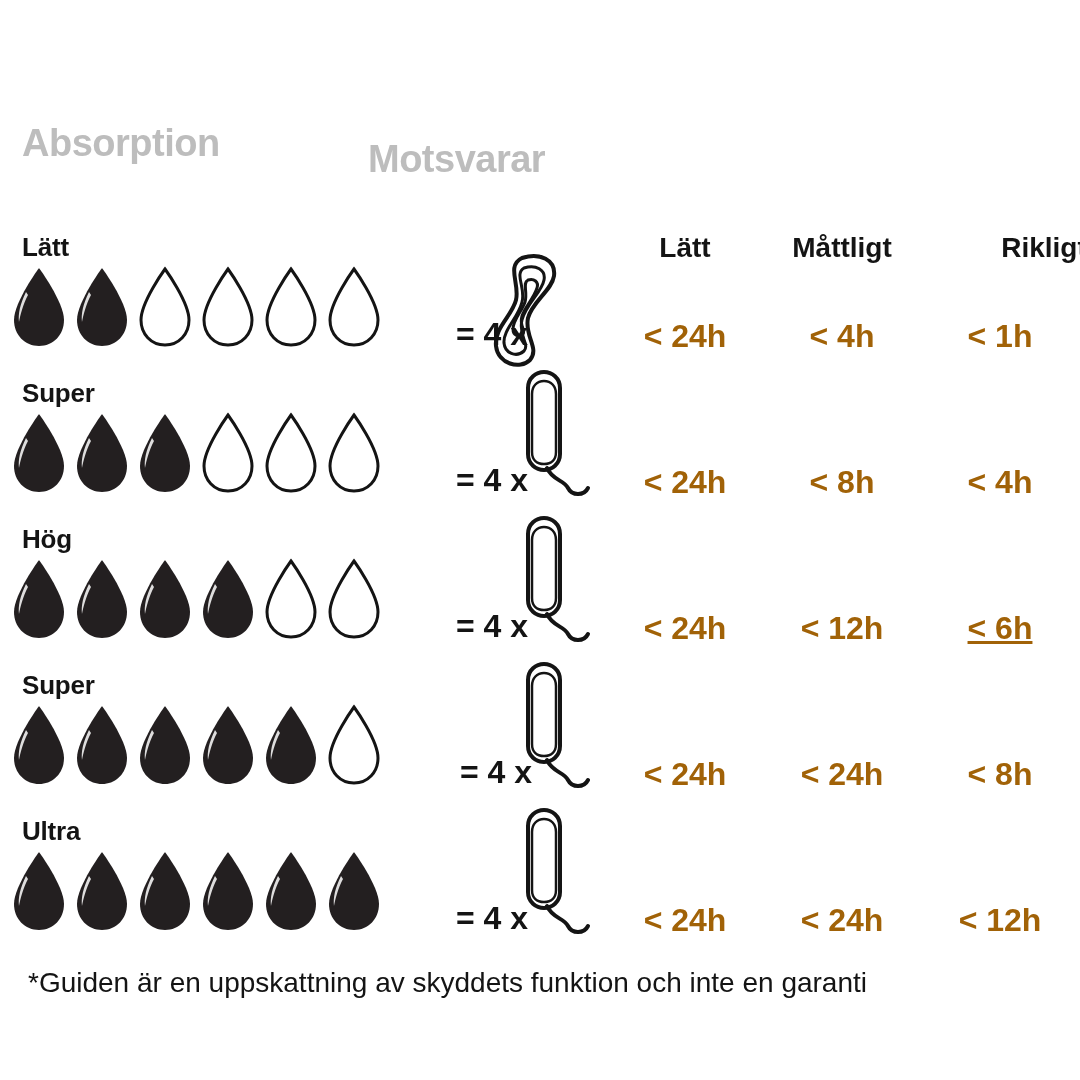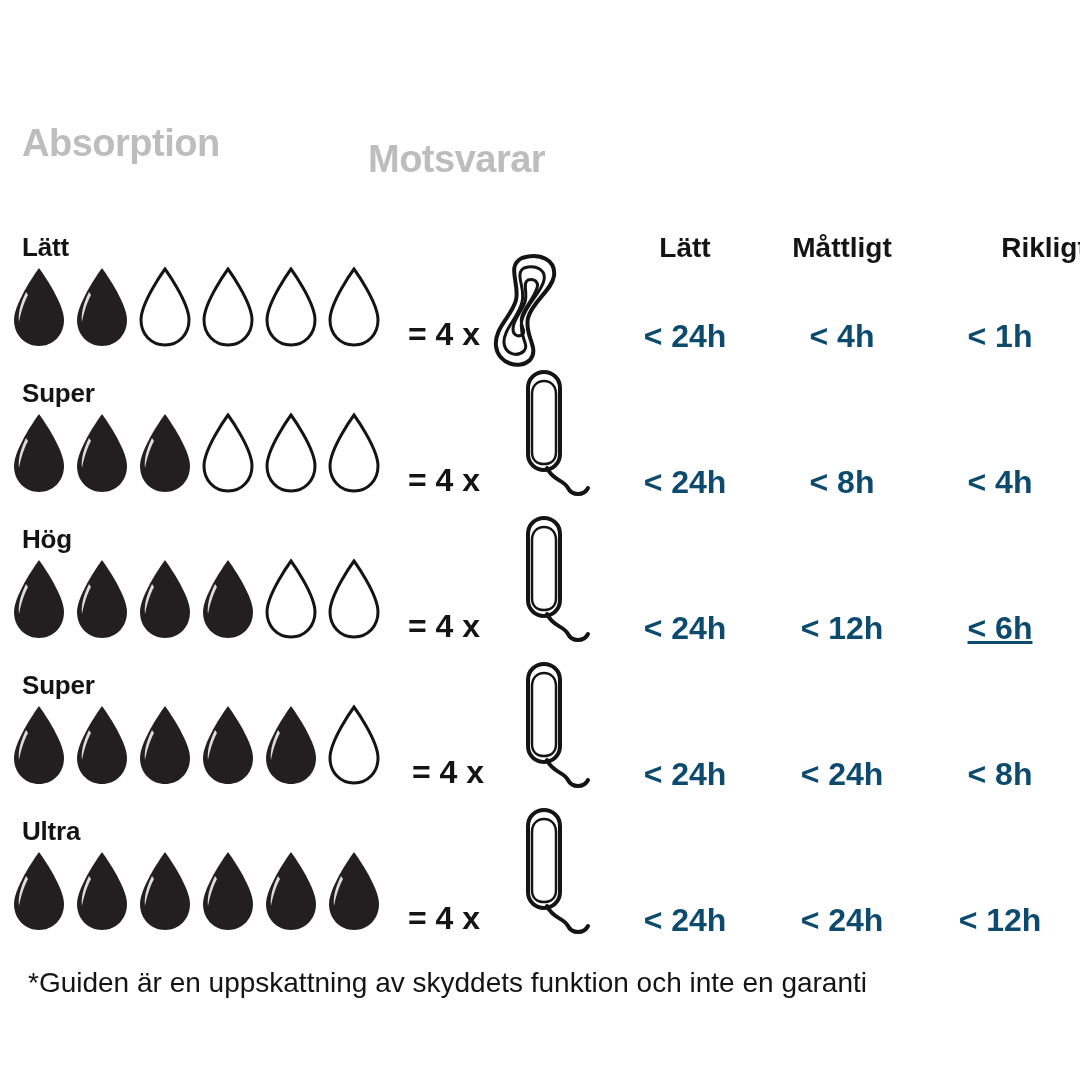--- a/index.html
+++ b/index.html
@@ -78,32 +78,33 @@
   }
   .drop svg { display: block; }
 
   
   .equals {
     position: absolute;
     font-size: 32px;
     font-weight: bold;
     color: #141414;
     white-space: nowrap;
+    margin-left: 48px;
   }
   .product {
     position: absolute;
   }
   .product svg { display: block; }
 
   
   .usage {
     position: absolute;
     font-size: 32px;
     font-weight: bold;
-    color: #0c4a6e;
+    color: #a16207;
     white-space: nowrap;
     text-align: center;
   }
   .u1 { left: 610px; width: 150px; }
   .u2 { left: 762px; width: 160px; }
   .u3 { left: 930px; width: 140px; }
 
   
   .usage-heads {
     position: absolute;

